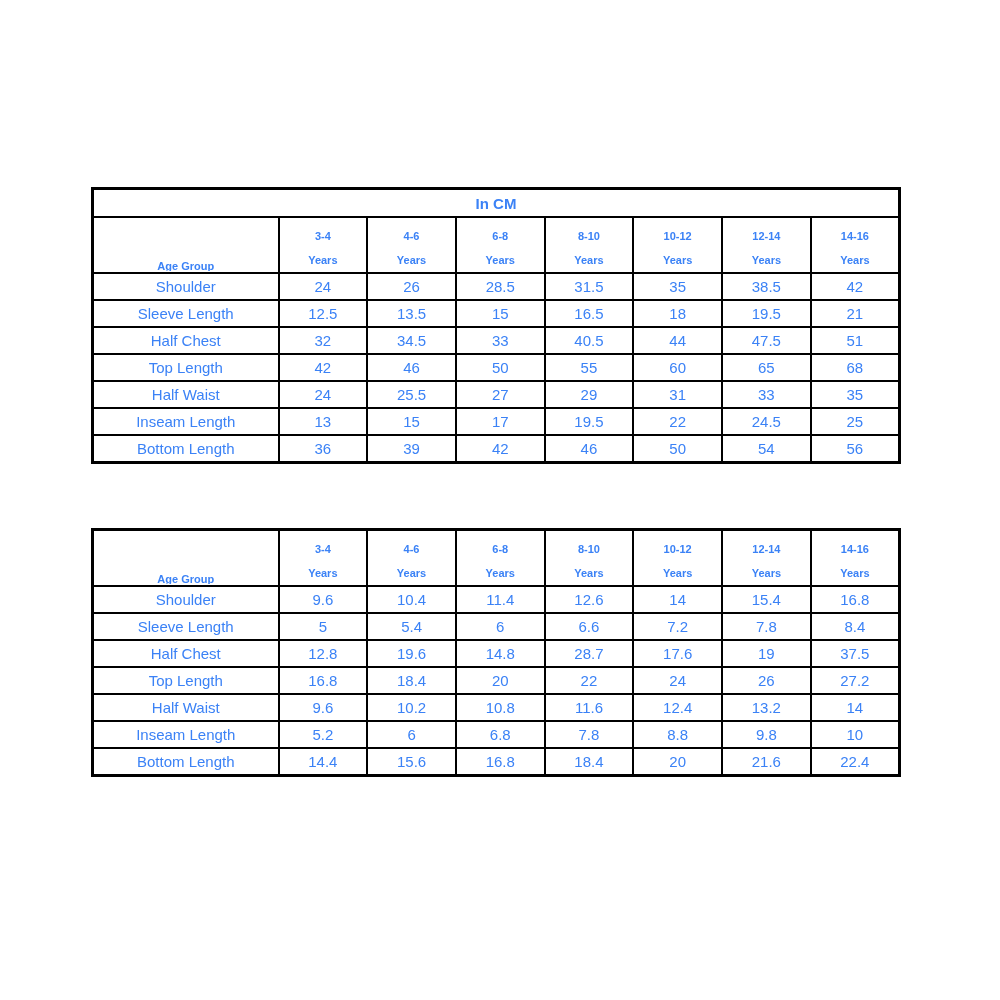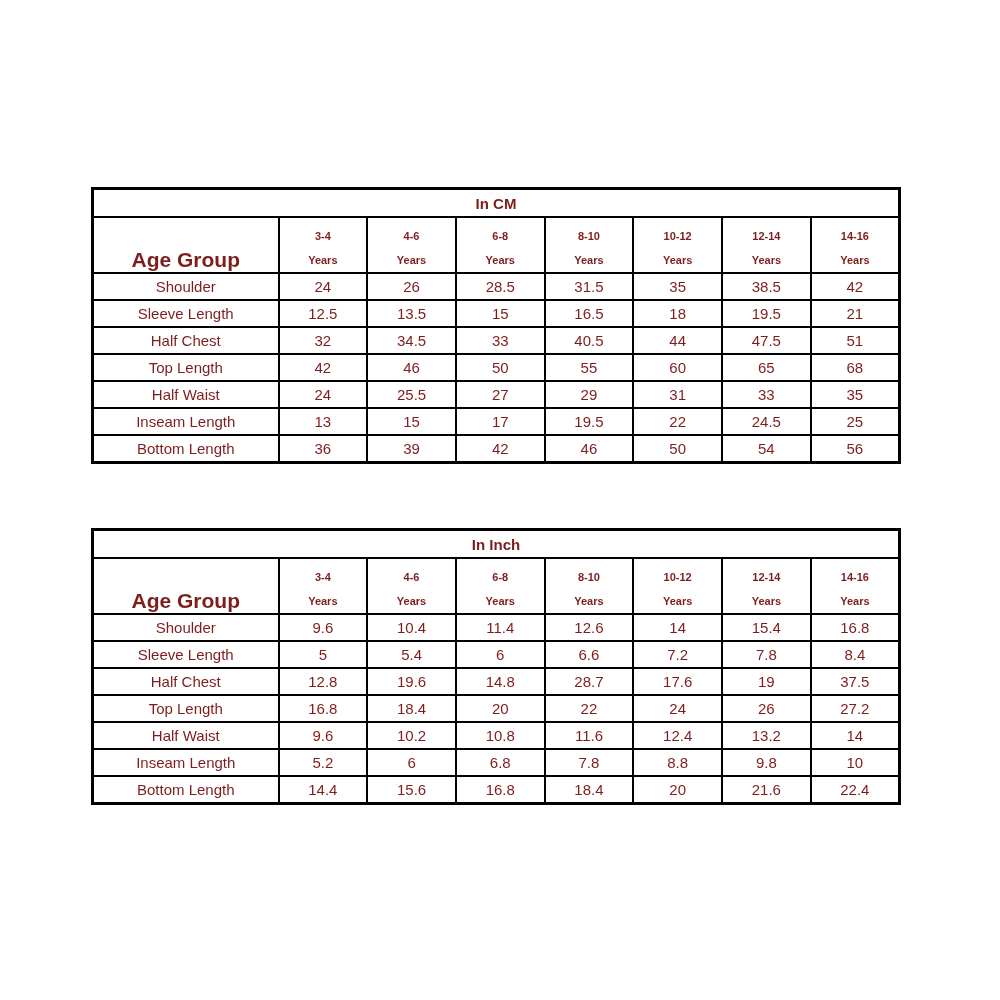--- a/index.html
+++ b/index.html
@@ -6,21 +6,21 @@
     margin: 0;
     padding: 0;
     background: #ffffff;
   }
   .page {
     position: relative;
     width: 1000px;
     height: 1000px;
     background: #ffffff;
     font-family: "Liberation Sans", sans-serif;
-    color: #7f1d1d;
+    color: #3b82f6;
     overflow: hidden;
   }
   table.size-table {
     position: absolute;
     left: 91px;
     width: 810px;
     table-layout: fixed;
     border-collapse: collapse;
     border: 3px solid #000000;
     background: #ffffff;
@@ -37,21 +37,21 @@
   col.label-col { width: 186px; }
   .title-cell {
     height: 26px;
     font-weight: bold;
     font-size: 15px;
     vertical-align: middle;
   }
   .corner-cell {
     vertical-align: bottom;
     font-weight: bold;
-    font-size: 21px;
+    font-size: 11px;
     padding-bottom: 5px;
     border-radius: 13px;
   }
   .head-cell {
     height: 54px;
     vertical-align: bottom;
     padding-bottom: 5px;
   }
   .head-line {
     font-weight: bold;
@@ -192,23 +192,20 @@
         <col>
         <col>
         <col>
         <col>
         <col>
         <col>
         <col>
       </colgroup>
       <tbody>
         <tr>
-          <td class="title-cell" colspan="8">In Inch</td>
-        </tr>
-        <tr>
           <td class="corner-cell">Age Group</td>
           <td class="head-cell">
             <div class="head-line">3-4</div>
             <div class="head-line">Years</div>
           </td>
           <td class="head-cell">
             <div class="head-line">4-6</div>
             <div class="head-line">Years</div>
           </td>
           <td class="head-cell">

